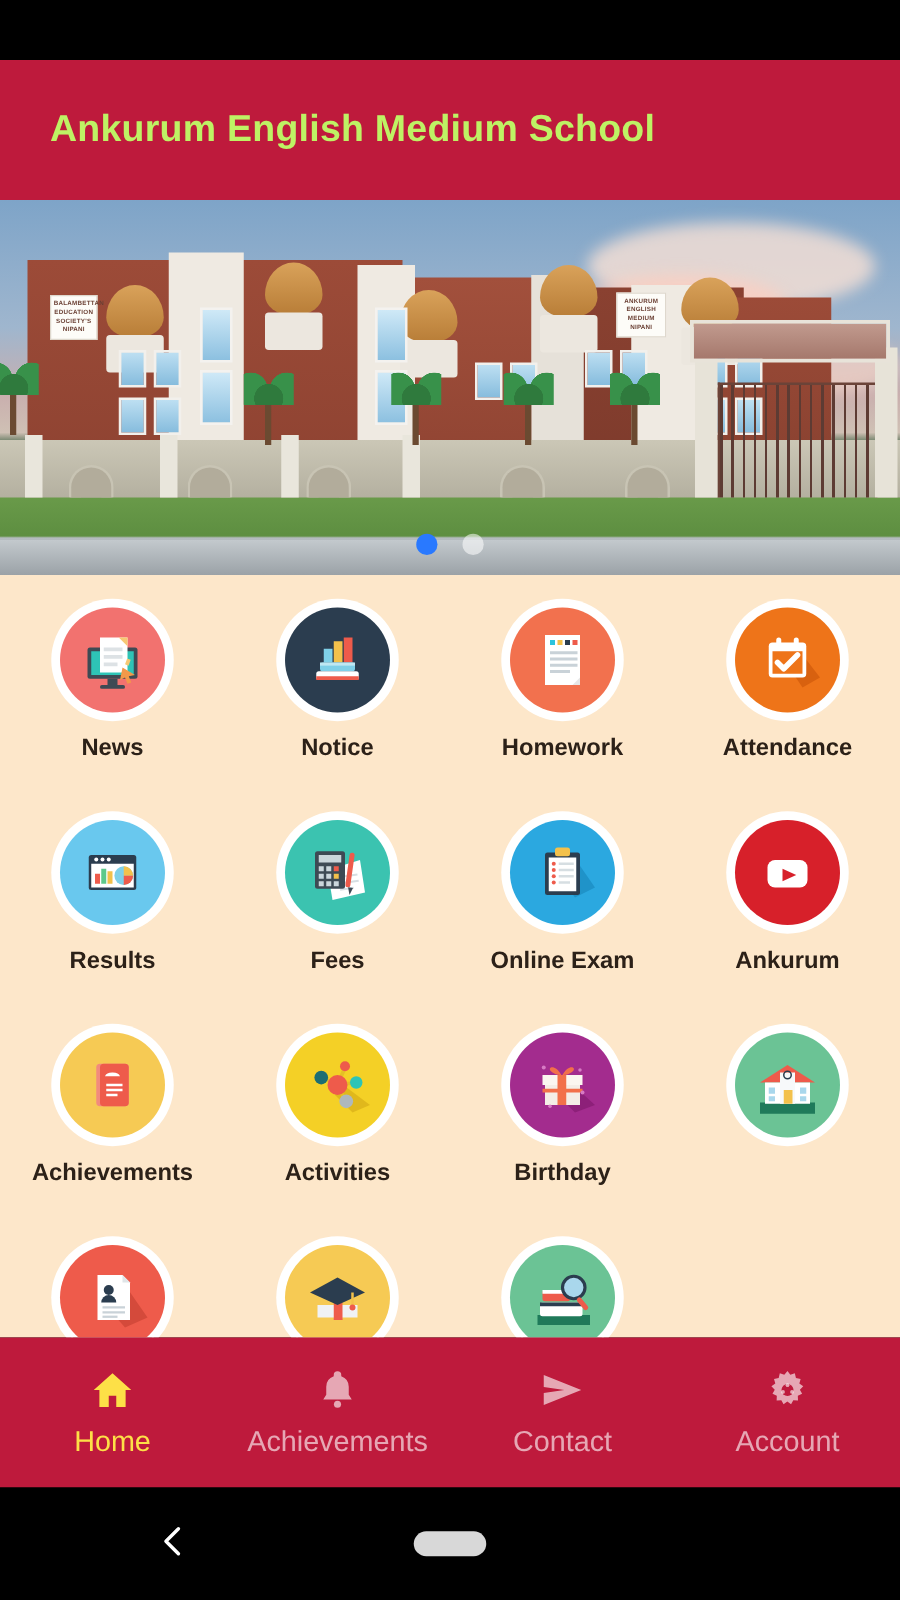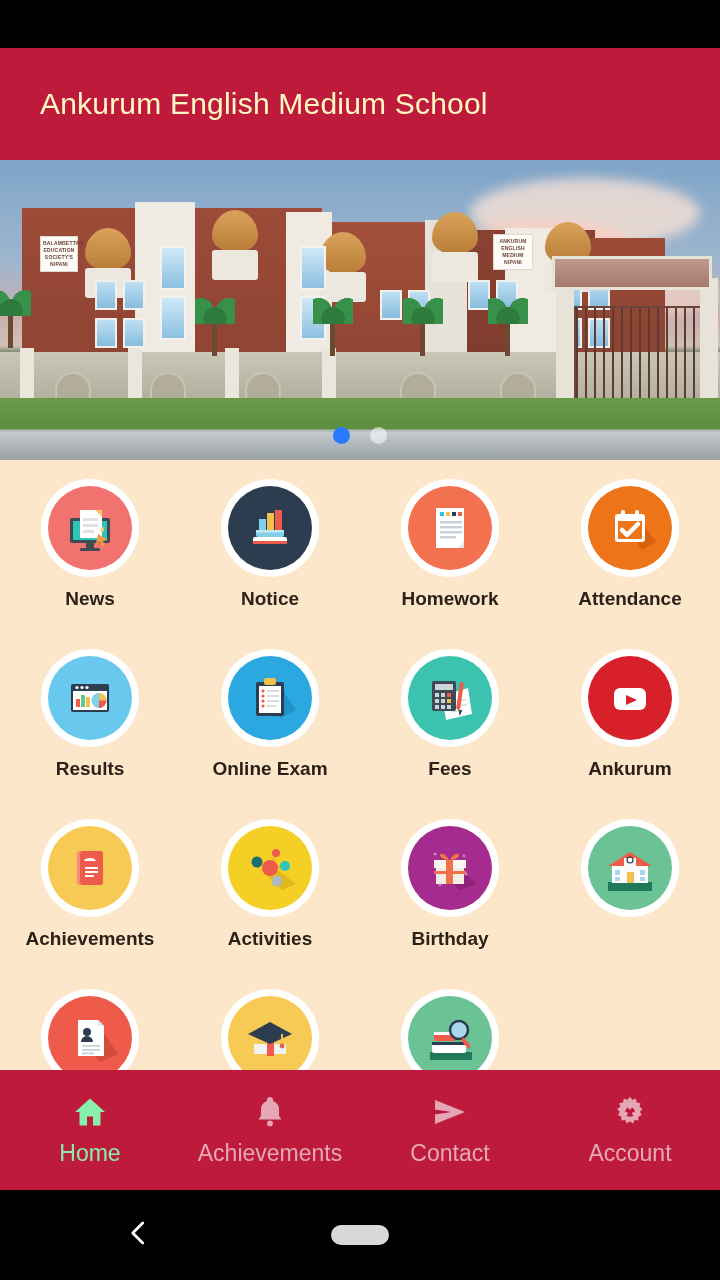--- a/index.html
+++ b/index.html
@@ -13,21 +13,21 @@
 
   
   .statusbar{ height:48px; background:#000; width:100%; }
 
   
   .appbar{
     height:112px; background:#BE1A3C; display:flex; align-items:center;
     padding-left:40px;
   }
   .appbar-title{
-    color:#fef9c3; font-size:30px; font-weight:normal; letter-spacing:.2px;
+    color:#bef264; font-size:30px; font-weight:bold; letter-spacing:.2px;
   }
 
   
   .banner{
     position:relative; height:300px; width:100%; overflow:hidden;
     background:linear-gradient(to bottom,#7EA4C8 0%,#9FB6CE 34%,#C9AFAE 52%,#CFC0B4 62%,#7d8a74 64%,#6f9a52 74%,#6f9a52 86%,#b9c0c4 88%,#a7aeb3 100%);
   }
   .sky-cloud{
     position:absolute; border-radius:50%; background:rgba(255,228,214,.75); filter:blur(6px);
   }
@@ -134,21 +134,21 @@
 
   
   .bottomnav{
     position:absolute; left:0; right:0; bottom:90px; height:120px;
     background:#BE1A3C; display:grid; grid-template-columns:repeat(4,1fr);
   }
   .navitem{
     display:flex; flex-direction:column; align-items:center; justify-content:center;
     gap:10px; color:rgba(255,255,255,.62);
   }
-  .navitem.active{ color:#86efac; }
+  .navitem.active{ color:#fde047; }
   .navlabel{ font-size:23px; }
   .navicon svg{ display:block; }
 
   
   .sysnav{
     position:absolute; left:0; right:0; bottom:0; height:90px; background:#000;
     display:flex; align-items:center;
   }
   .sysback{ position:absolute; left:124px; }
   .syspill{
@@ -378,46 +378,20 @@
               <rect x="16" y="31" width="4" height="8" fill="#EE5B4B"></rect>
               <rect x="21" y="27" width="4" height="12" fill="#5DC98B"></rect>
               <rect x="26" y="29" width="4" height="10" fill="#F3C14B"></rect>
               <circle cx="39" cy="32.5" r="7.5" fill="#7FD0E8"></circle>
               <path d="M39 32.5 L39 25 A7.5 7.5 0 0 1 46.5 32.5 Z" fill="#F3C14B"></path>
               <path d="M39 32.5 L46.5 32.5 A7.5 7.5 0 0 1 39 40 Z" fill="#EE5B4B"></path>
             </svg>
           </div>
         </div>
         <div class="label">Results</div>
-      </div>
-
-      <div class="cell">
-        <div class="ico">
-          <div class="disc" style="background:#2BA8E0">
-            <svg width="60" height="60" viewBox="0 0 60 60">
-              <polygon points="38,16 56,42 40,50 28,34" fill="#1F93C9"></polygon>
-              <rect x="16" y="14" width="28" height="34" rx="2" fill="#2B3D4F"></rect>
-              <rect x="19" y="18" width="22" height="27" fill="#fff"></rect>
-              <rect x="24" y="10" width="12" height="7" rx="2" fill="#F3C14B"></rect>
-              <g fill="#EE5B4B">
-                <circle cx="23" cy="23" r="1.6"></circle>
-                  <circle cx="23" cy="28" r="1.6"></circle>
-                <circle cx="23" cy="33" r="1.6"></circle>
-                  <circle cx="23" cy="38" r="1.6"></circle>
-              </g>
-              <g fill="#D6DEE2">
-                <rect x="27" y="22" width="12" height="2"></rect>
-                  <rect x="27" y="27" width="12" height="2"></rect>
-                <rect x="27" y="32" width="12" height="2"></rect>
-                  <rect x="27" y="37" width="9" height="2"></rect>
-              </g>
-            </svg>
-          </div>
-        </div>
-        <div class="label">Online Exam</div>
       </div>
 
       <div class="cell">
         <div class="ico">
           <div class="disc" style="background:#3BC3B0">
             <polygon points="0,0 0,0">
             <svg width="60" height="60" viewBox="0 0 60 60">
               <polygon points="22,28 48,20 52,46 26,52" fill="#fff"></polygon>
               <rect x="30" y="33" width="16" height="1.6" fill="#D6DEE2" transform="rotate(-8 30 33)"></rect>
               <rect x="31" y="38" width="16" height="1.6" fill="#D6DEE2" transform="rotate(-8 31 38)"></rect>
@@ -439,20 +413,46 @@
               <polygon points="38,42 42,42 40,48" fill="#3E4A54" transform="rotate(8 40 45)"></polygon>
             </svg>
           </polygon>
             </div>
         </div>
         <div class="label">Fees</div>
       </div>
 
       <div class="cell">
         <div class="ico">
+          <div class="disc" style="background:#2BA8E0">
+            <svg width="60" height="60" viewBox="0 0 60 60">
+              <polygon points="38,16 56,42 40,50 28,34" fill="#1F93C9"></polygon>
+              <rect x="16" y="14" width="28" height="34" rx="2" fill="#2B3D4F"></rect>
+              <rect x="19" y="18" width="22" height="27" fill="#fff"></rect>
+              <rect x="24" y="10" width="12" height="7" rx="2" fill="#F3C14B"></rect>
+              <g fill="#EE5B4B">
+                <circle cx="23" cy="23" r="1.6"></circle>
+                  <circle cx="23" cy="28" r="1.6"></circle>
+                <circle cx="23" cy="33" r="1.6"></circle>
+                  <circle cx="23" cy="38" r="1.6"></circle>
+              </g>
+              <g fill="#D6DEE2">
+                <rect x="27" y="22" width="12" height="2"></rect>
+                  <rect x="27" y="27" width="12" height="2"></rect>
+                <rect x="27" y="32" width="12" height="2"></rect>
+                  <rect x="27" y="37" width="9" height="2"></rect>
+              </g>
+            </svg>
+          </div>
+        </div>
+        <div class="label">Online Exam</div>
+      </div>
+
+      <div class="cell">
+        <div class="ico">
           <div class="disc" style="background:#D7202A">
             <svg width="60" height="60" viewBox="0 0 60 60">
               <rect x="14" y="20" width="32" height="22" rx="6" fill="#fff"></rect>
               <polygon points="26,27 26,37 37,32" fill="#D7202A"></polygon>
             </svg>
           </div>
         </div>
         <div class="label">Ankurum</div>
       </div>
 

